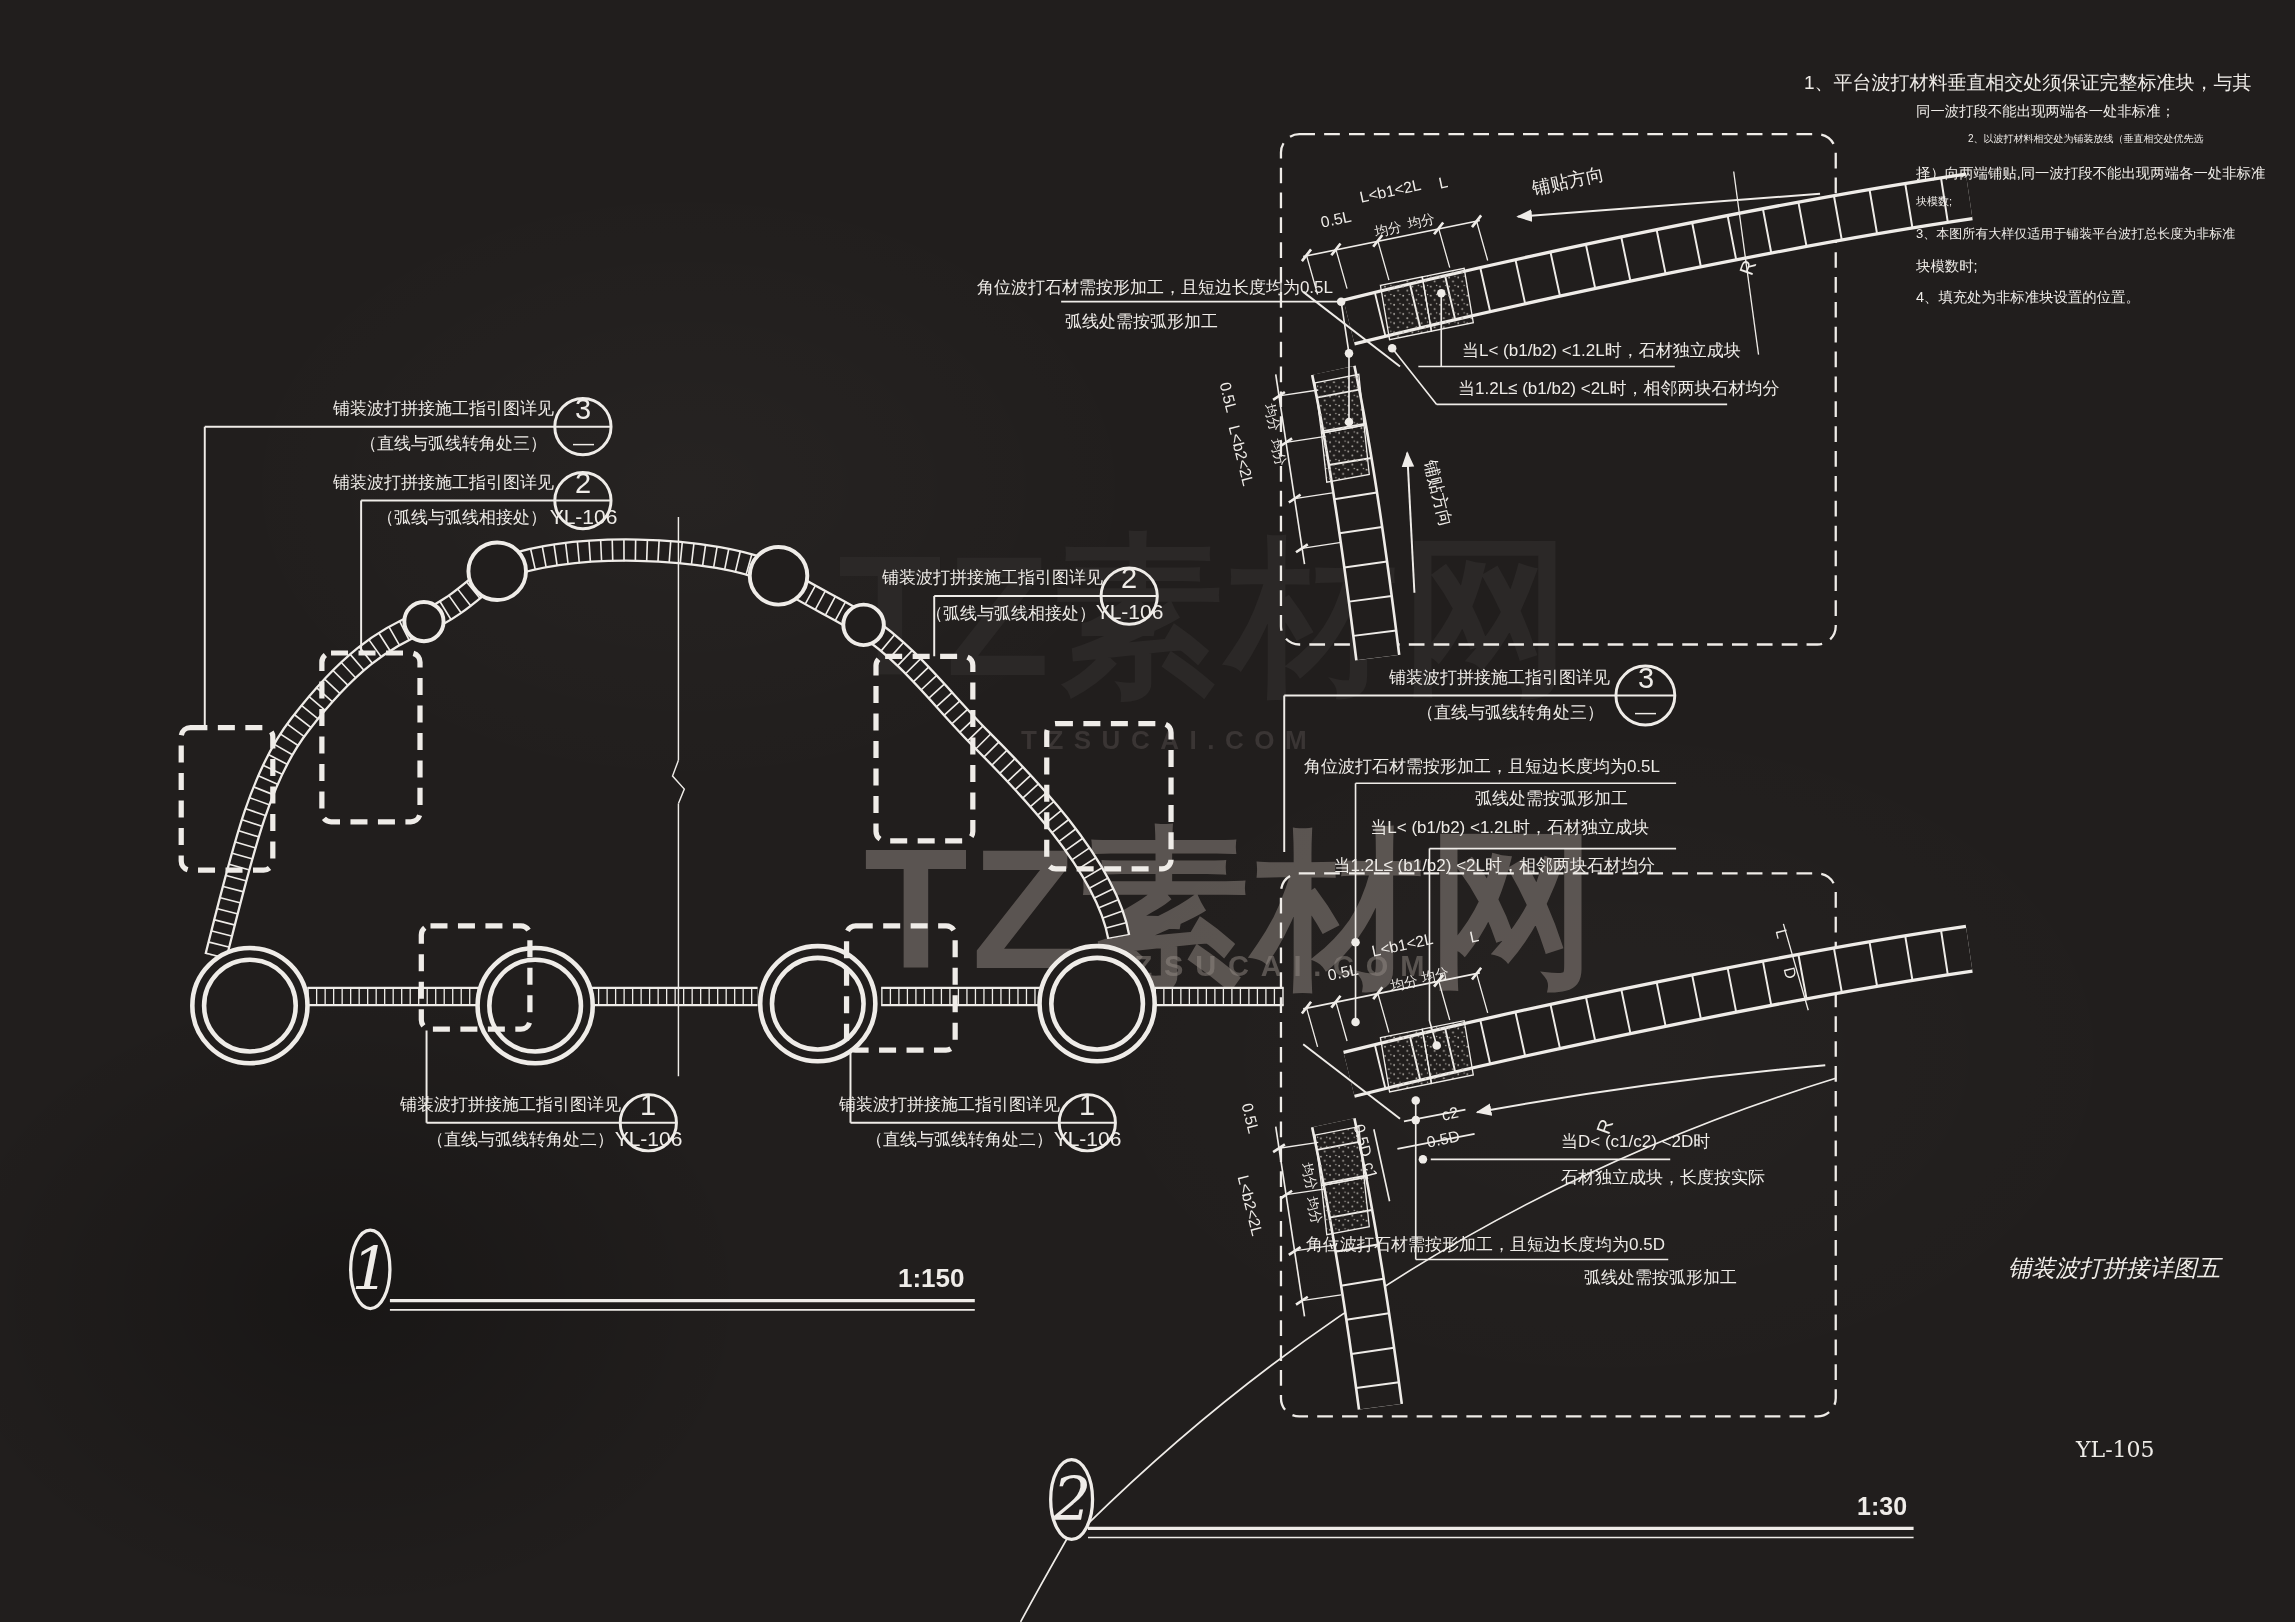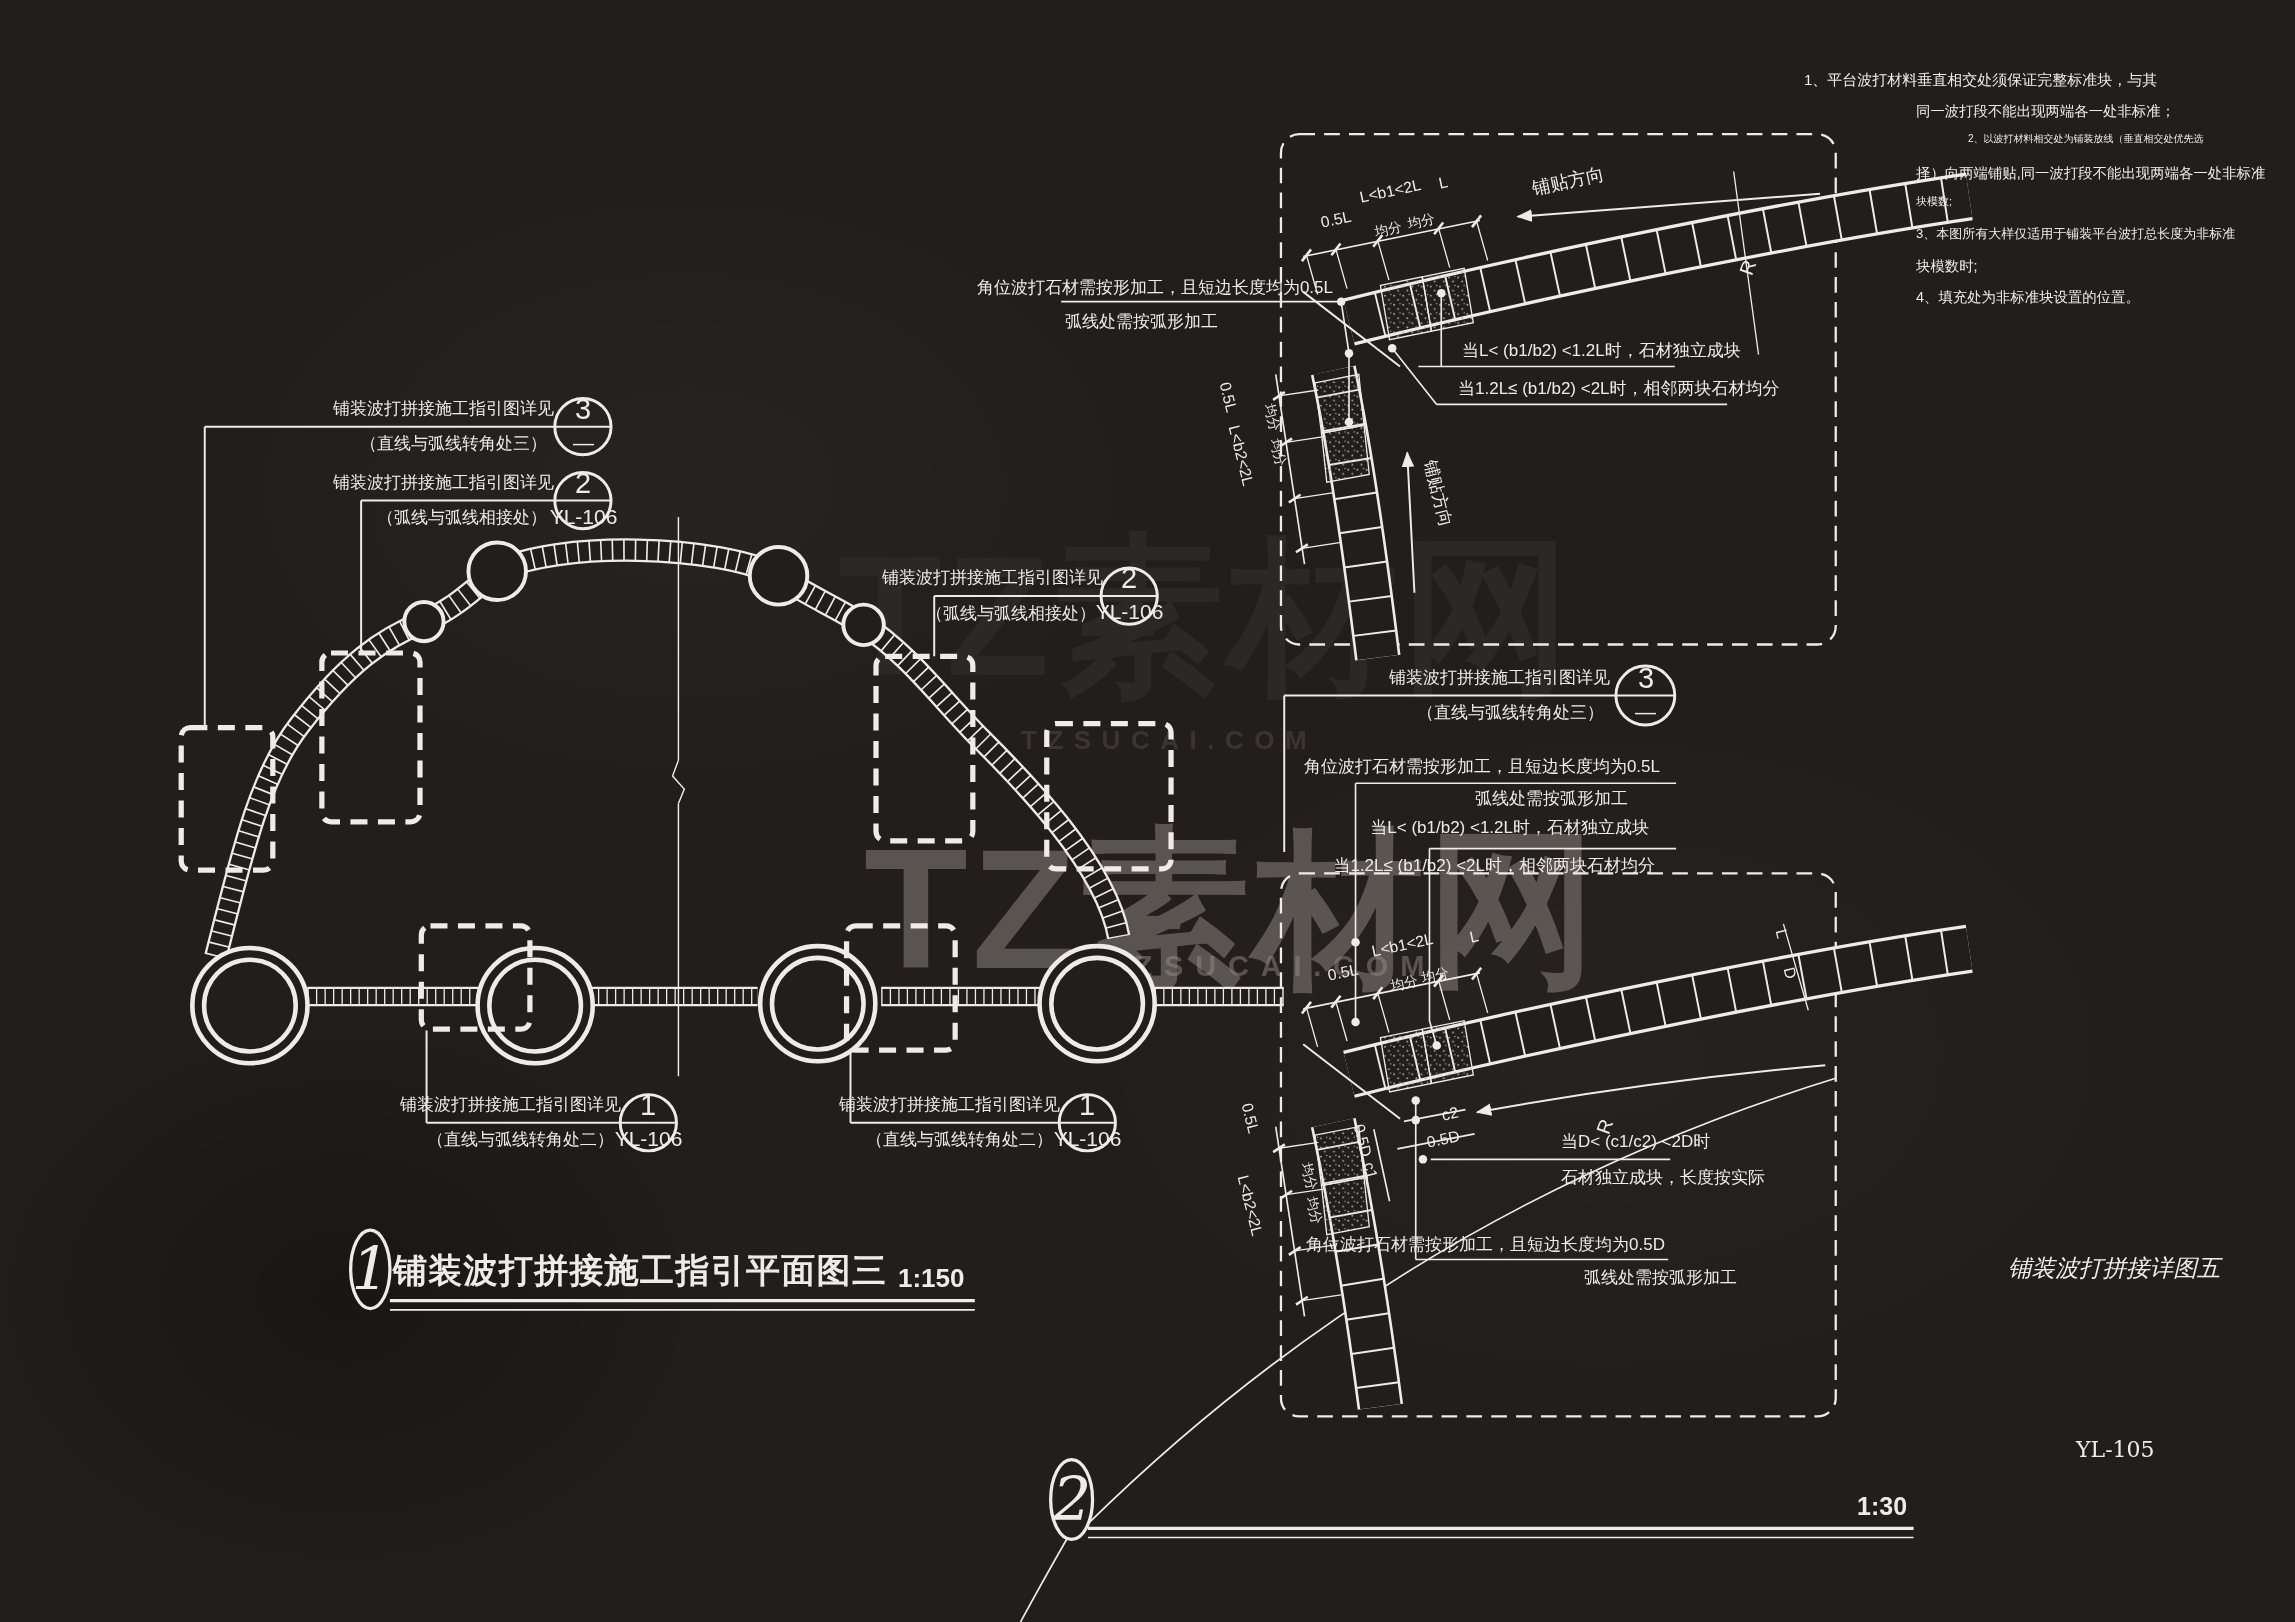--- a/index.html
+++ b/index.html
@@ -221,21 +221,21 @@
       <path d="M596,1988 L1490,1988" stroke-width="5"></path>
       <path d="M596,2002 L1490,2002" stroke-width="2.5"></path>
       <ellipse cx="1638" cy="2292" rx="32" ry="61" stroke-width="5"></ellipse>
       <path d="M1632,2350 Q1592,2420 1560,2479" stroke-width="2.5"></path>
       <path d="M1663,2336 L2925,2336" stroke-width="5"></path>
       <path d="M1663,2350 L2925,2350" stroke-width="2.5"></path>
     </g>
   </svg>
 
   <div>
-    <div class="t" style="left:1804px;top:71px;font-size:15px;">1、平台波打材料垂直相交处须保证完整标准块，与其</div>
+    <div class="t" style="left:1804px;top:71px;font-size:19px;">1、平台波打材料垂直相交处须保证完整标准块，与其</div>
     <div class="t" style="left:1916px;top:102px;font-size:14.4px;">同一波打段不能出现两端各一处非标准；</div>
     <div class="t" style="left:1968px;top:133px;font-size:10px;">2、以波打材料相交处为铺装放线（垂直相交处优先选</div>
     <div class="t" style="left:1916px;top:164px;font-size:14.4px;">择）向两端铺贴,同一波打段不能出现两端各一处非标准</div>
     <div class="t" style="left:1916px;top:195px;font-size:11px;">块模数;</div>
     <div class="t" style="left:1916px;top:226px;font-size:13px;">3、本图所有大样仅适用于铺装平台波打总长度为非标准</div>
     <div class="t" style="left:1916px;top:257px;font-size:14.4px;">块模数时;</div>
     <div class="t" style="left:1916px;top:288px;font-size:14.4px;">4、填充处为非标准块设置的位置。</div>
   </div>
 
   <div class="t ra" style="left:318px;top:398px;width:236px;font-size:17px;">铺装波打拼接施工指引图详见</div>
@@ -304,21 +304,20 @@
   <div class="t rot" style="left:1319px;top:1195px;font-size:13.7px;transform:rotate(76deg);">均分</div>
   <div class="t rot" style="left:1440px;top:1106px;font-size:15.7px;transform:rotate(-12deg);">c2</div>
   <div class="t rot" style="left:1425px;top:1133px;font-size:15.7px;transform:rotate(-12deg);">0.5D</div>
   <div class="t rot" style="left:1368px;top:1122px;font-size:15.7px;transform:rotate(76deg);">0.5D</div>
   <div class="t rot" style="left:1378px;top:1160px;font-size:15.7px;transform:rotate(76deg);">c1</div>
   <div class="t rot" style="left:1790px;top:927px;font-size:15.7px;transform:rotate(76deg);">L</div>
   <div class="t rot" style="left:1798px;top:965px;font-size:15.7px;transform:rotate(76deg);">D</div>
   <div class="t rot" style="left:1591px;top:1129px;font-size:19.6px;transform:rotate(-70deg);">R</div>
 
   <div class="t serif" style="left:351px;top:1232px;width:39px;text-align:center;font-size:60px;">1</div>
-  <div class="t titletxt" style="left:393px;top:1249px;font-size:34px;">铺装波打拼接施工指引平面图三</div>
   <div class="t" style="left:898px;top:1262px;font-size:26px;font-weight:bold;">1:150</div>
   <div class="t serif" style="left:1051px;top:1462px;width:42px;text-align:center;font-size:60px;">2</div>
   <div class="t" style="left:1857px;top:1491px;font-size:25px;font-weight:bold;">1:30</div>
 
   <div class="t" style="left:2008px;top:1254px;font-size:23.6px;font-style:italic;">铺装波打拼接详图五</div>
   <div class="t" style="left:2076px;top:1436px;font-size:22px;font-family:'DejaVu Serif',serif;">YL-105</div>
 
 </div>
 
 

